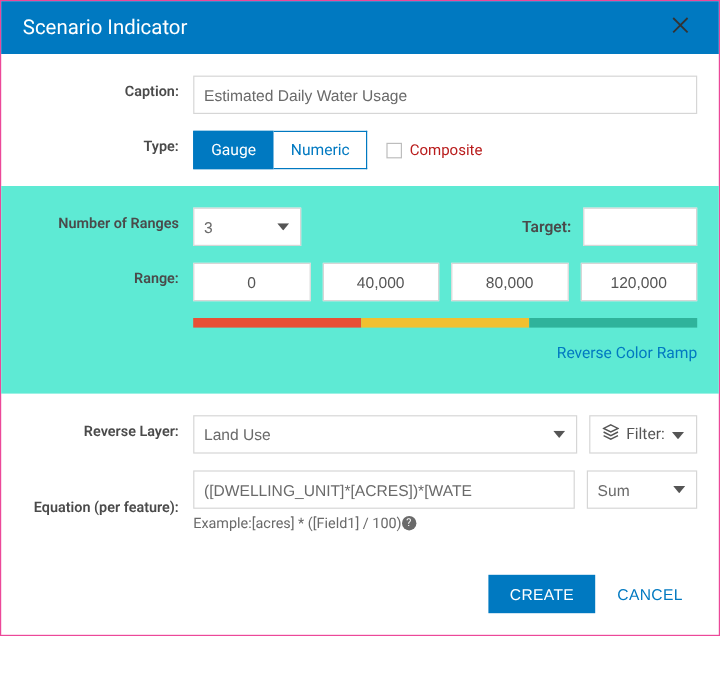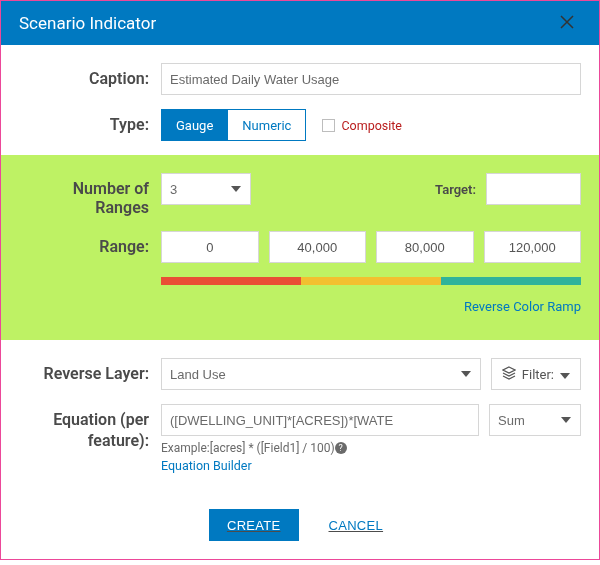--- a/index.html
+++ b/index.html
@@ -45,21 +45,21 @@
     align-items: flex-start;
     margin-bottom: 14px;
   }
   .label-col {
     width: 142px;
     text-align: right;
     padding-right: 12px;
     padding-top: 6px;
     font-weight: 600;
     color: #4a4a4a;
-    font-size: 16px;
+    font-size: 12px;
     flex-shrink: 0;
   }
   .ctl-col { flex: 1; border-radius: 13px; }
   .text-input, .select {
     width: 100%;
     height: 32px;
     border: 1px solid #d6d6d6;
     background: #fff;
     padding: 0 8px;
     font-size: 13px;
@@ -90,21 +90,21 @@
     font-size: 12.5px;
   }
   .checkbox {
     width: 13px; height: 13px;
     border: 1px solid #bdbdbd;
     margin-right: 6px;
     display: inline-block;
     background:#fff;
   }
   .gray-panel {
-    background: #bef264;
+    background: #5eead4;
     margin: 6px -18px 18px -18px;
     padding: 18px 18px 12px 18px;
   }
   .flex-inline { display:flex; align-items:center; }
   .select-wrap { position: relative; display:inline-block; }
   .select-wrap .caret {
     position: absolute;
     right: 10px;
     top: 50%;
     transform: translateY(-50%);
@@ -160,24 +160,23 @@
     color:#fff;
     font-size:9px;
     line-height:12px;
     text-align:center;
     display:inline-block;
   }
   .eq-builder { font-size:12.5px; margin-top:3px; }
   .footer {
     padding: 12px 22px 18px 22px;
     display:flex;
-    justify-content:center;
+    justify-content:flex-end;
     align-items:center;
-    gap:22px;
-    text-decoration:underline;
+    gap:10px;
   }
   .btn-primary {
     background:#0079c1;
     color:#fff;
     border:none;
     height:32px;
     padding:0 18px;
     font-size:13px;
     letter-spacing:0.3px;
     cursor:pointer;
@@ -293,39 +292,38 @@
           <span>
             <svg width="10" height="6" viewBox="0 0 10 6">
                 <path d="M0 0 L5 6 L10 0 Z" fill="#555"></path>
               </svg>
           </span>
         </div>
       </div>
     </div>
 
     <div class="row">
-      <div class="label-col" style="line-height:1.3;">Equation (per feature):</div>
+      <div class="label-col" style="line-height:1.3;margin-top:18px;">Equation (per feature):</div>
       <div class="ctl-col">
         <div class="flex-inline">
           <input class="text-input" style="flex: 1 1 0%;" value="([DWELLING_UNIT]*[ACRES])*[WATE">
           <span class="select-wrap agg-sel" style="margin-left:10px;">
             <input class="text-input" readonly="" value="Sum" style="">
             <span class="caret">
               <svg width="10" height="6" viewBox="0 0 10 6">
                   <path d="M0 0 L5 6 L10 0 Z" fill="#555"></path>
                 </svg>
             </span>
           </span>
         </div>
         <div class="example">
           <span>Example:</span>
           <span>[acres] * ([Field1] / 100)</span>
           <span class="help-icon">?</span>
         </div>
-        <div class="link eq-builder">Equation Builder</div>
       </div>
     </div>
 
   </div>
 
   <div class="footer">
     <button class="btn-primary">CREATE</button>
     <button class="btn-cancel">CANCEL</button>
   </div>
 </div>

